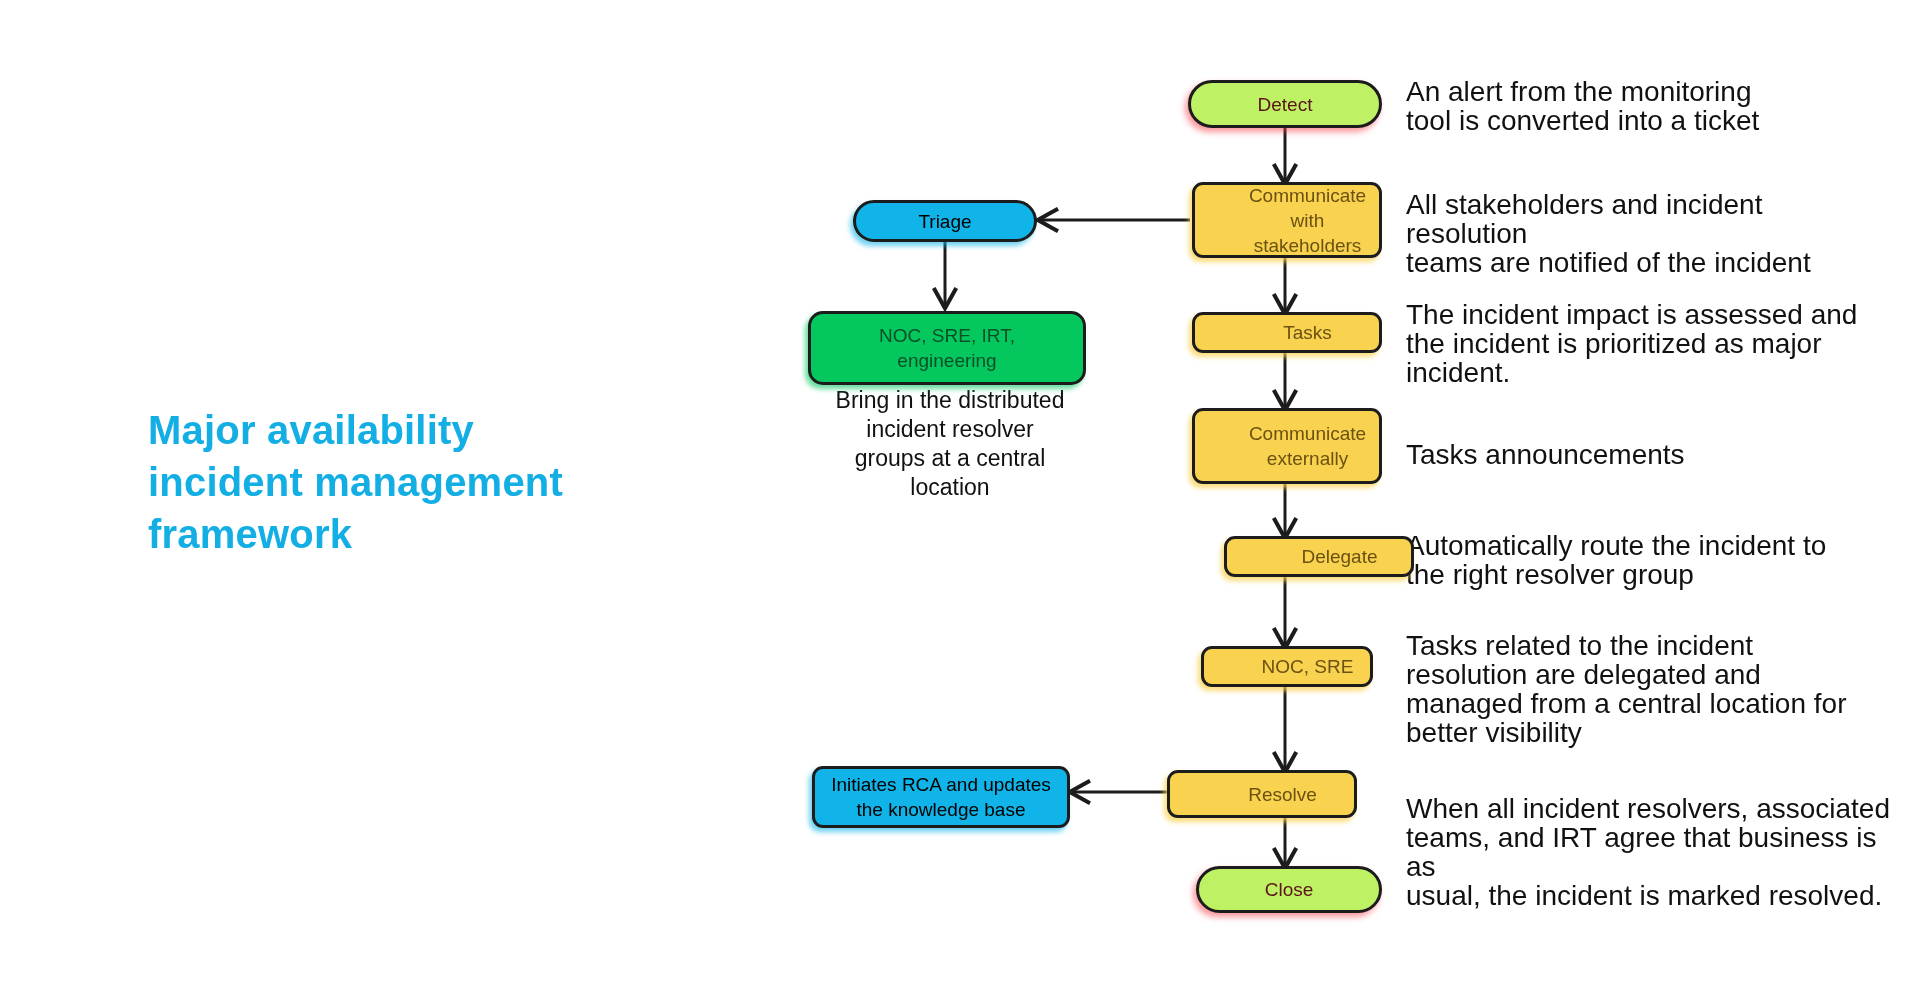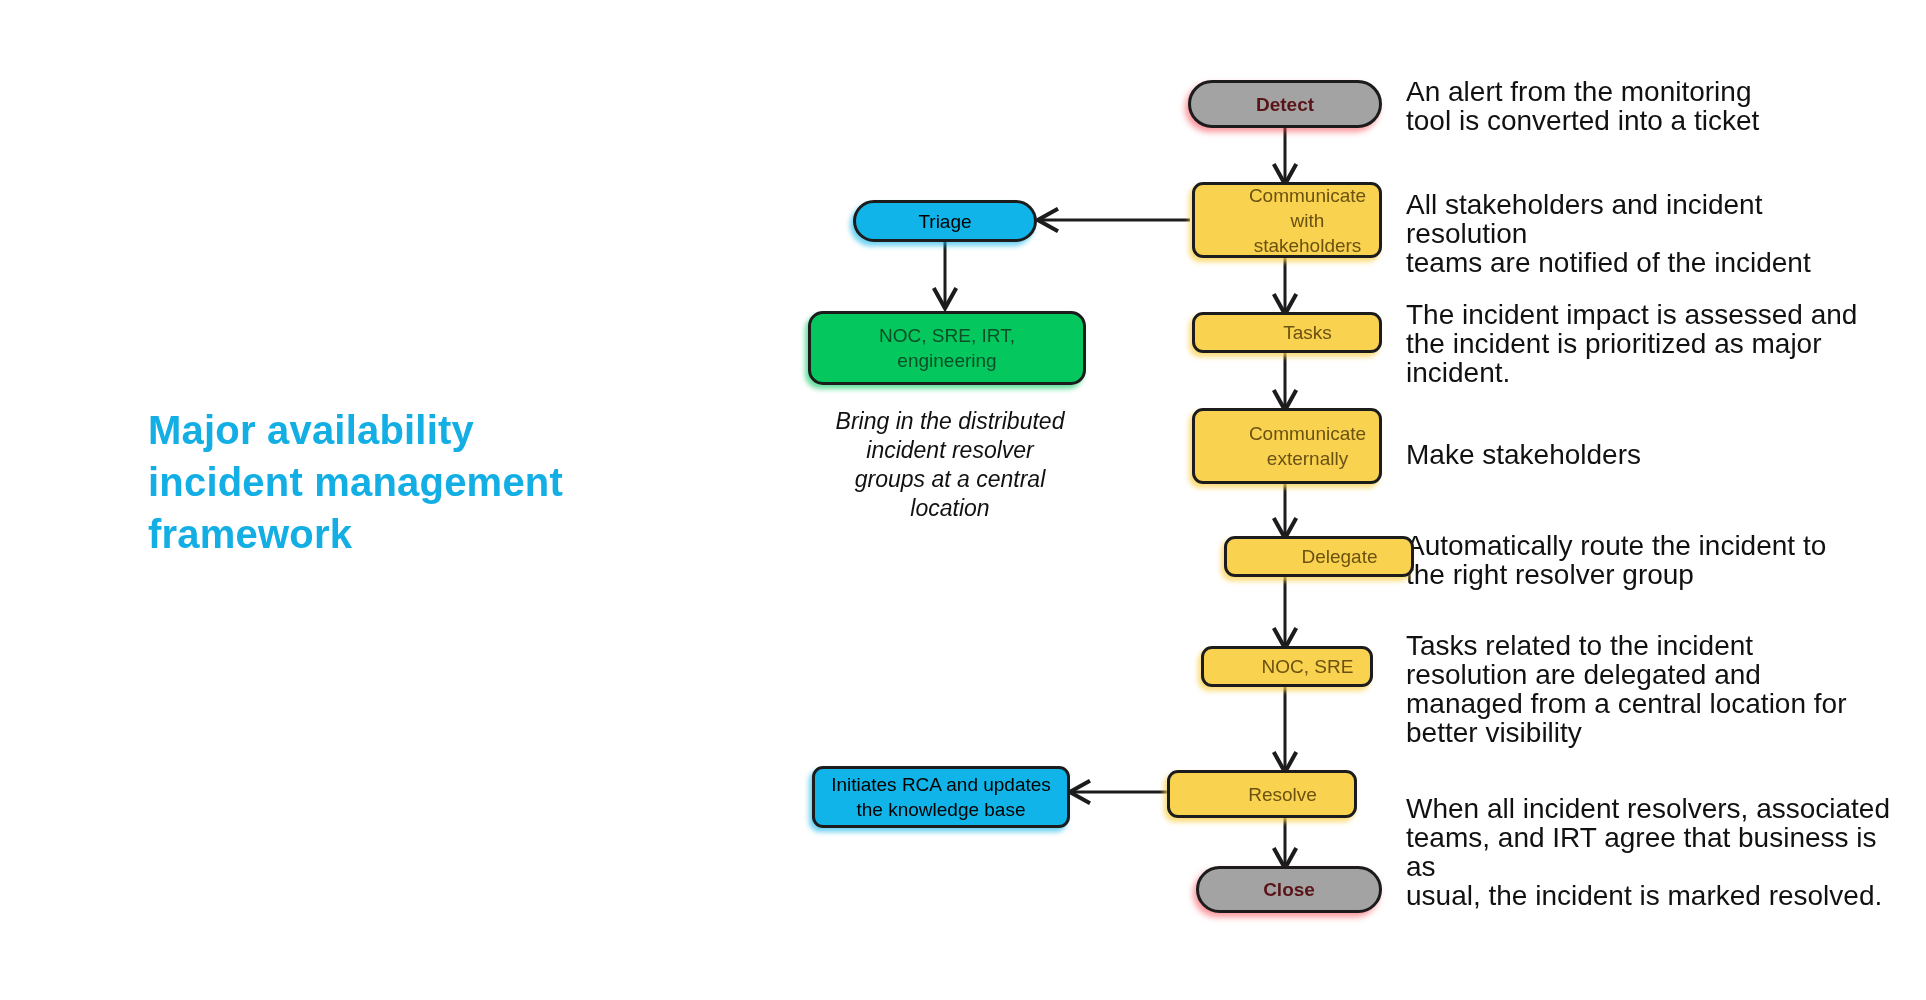--- a/index.html
+++ b/index.html
@@ -47,24 +47,23 @@
     border: 3px solid #1c1c1c;
     font-size: 19px;
     line-height: 25px;
     white-space: pre-line;
     z-index: 3;
   }
   .node.pill { border-radius: 999px; }
   .node.rect { border-radius: 11px; }
 
   .node.red {
-    background: #a3a3a3;
+    background: #bef264;
     color: #5a1418;
     box-shadow: -3px 4px 6px rgba(245,66,75,0.55);
-    font-weight: bold;
   }
   .node.yellow {
     background: #F9D250;
     color: #6b5210;
     box-shadow: -3px 4px 5px rgba(249,210,80,0.75);
     padding-left: 41px;
   }
   .node.blue {
     background: #10B4E8;
     color: #000000;
@@ -152,36 +151,36 @@
 <div class="node pill red" style="left:1196px; top:866px; width:186px; height:47px;">Close</div>
 
 <div class="node pill blue" style="left:853px; top:200px; width:184px; height:42px;">Triage</div>
 
 <div class="node rect green" style="left:808px; top:311px; width:278px; height:74px;border-radius:15px;">NOC, SRE, IRT,
 engineering</div>
 
 <div class="node rect blue" style="left:812px; top:766px; width:258px; height:62px;">Initiates RCA and updates
 the knowledge base</div>
 
-<div class="caption" style="left:815px; top:407px; width:270px;font-style:italic;">Bring in the distributed
+<div class="caption" style="left:815px; top:386px; width:270px;">Bring in the distributed
 incident resolver
 groups at a central
 location</div>
 
 <div class="desc" style="left:1406px; top:77px; width:470px;">An alert from the monitoring
 tool is converted into a ticket</div>
 
 <div class="desc" style="left:1406px; top:190px; width:480px;">All stakeholders and incident resolution
 teams are notified of the incident</div>
 
 <div class="desc" style="left:1406px; top:300px; width:460px;">The incident impact is assessed and
 the incident is prioritized as major
 incident.</div>
 
-<div class="desc" style="left:1406px; top:440px; width:460px;">Make stakeholders</div>
+<div class="desc" style="left:1406px; top:440px; width:460px;">Tasks announcements</div>
 
 <div class="desc" style="left:1406px; top:531px; width:460px;">Automatically route the incident to
 the right resolver group</div>
 
 <div class="desc" style="left:1406px; top:631px; width:470px;">Tasks related to the incident
 resolution are delegated and
 managed from a central location for
 better visibility</div>
 
 <div class="desc" style="left:1406px; top:794px; width:490px;">When all incident resolvers, associated

